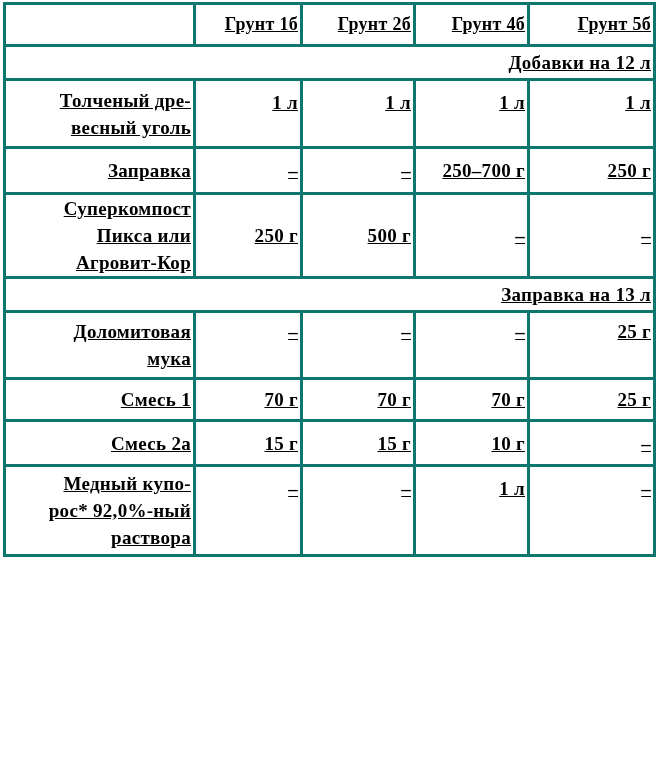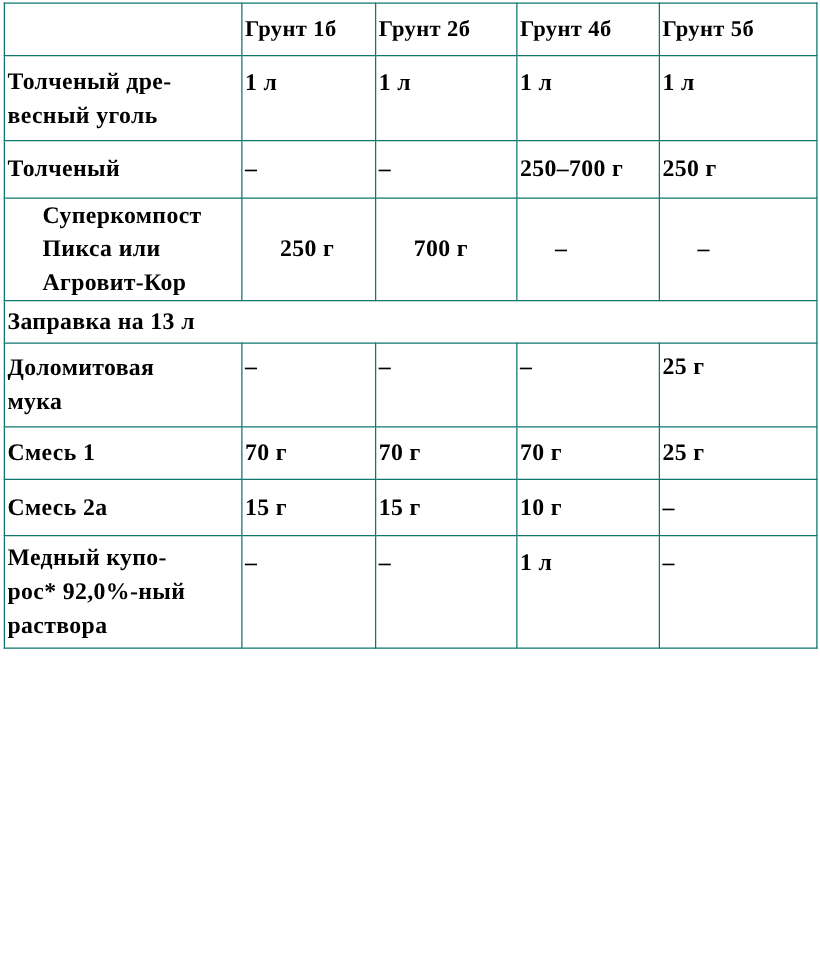--- a/index.html
+++ b/index.html
@@ -16,30 +16,31 @@
     color: #000000;
     overflow: hidden;
   }
   table.soil {
     width: 650px;
     margin: 2px 3px;
     border-collapse: collapse;
     table-layout: fixed;
   }
   table.soil td {
-    border: 1px solid #0f766e;
+    border: 3px solid #0f766e;
     font-weight: bold;
     font-size: 19px;
     line-height: 27px;
-    text-align: left;
+    text-align: right;
     vertical-align: middle;
     white-space: pre-line;
     padding: 0 2px;
     box-sizing: border-box;
     letter-spacing: 0.3px;
+    text-decoration: underline;
   }
   
   col.c0 { width: 190px; }
   col.c1 { width: 107px; }
   col.c2 { width: 113px; }
   col.c3 { width: 114px; }
   col.c4 { width: 126px; }
   
   tr.r-head    td { height: 42px; font-size: 18px; }
   tr.r-base    td { height: 156px; }
@@ -73,44 +74,47 @@
     <tbody>
         <tr class="r-head">
       <td class="corner"></td>
       <td>Грунт 1б</td>
       <td>Грунт 2б</td>
       <td>Грунт 4б</td>
       <td>Грунт 5б</td>
     </tr>
 
 
+    <tr class="r-sec">
+      <td colspan="5">Добавки на 12 л</td>
+    </tr>
 
     <tr class="r-charcoal">
       <td class="lbl">Толченый дре-
 весный уголь</td>
       <td class="val">1 л</td>
       <td class="val">1 л</td>
       <td class="val">1 л</td>
       <td class="val">1 л</td>
     </tr>
 
     <tr class="r-bio">
-      <td class="lbl">Толченый</td>
+      <td class="lbl">Заправка</td>
       <td class="val">–</td>
       <td class="val">–</td>
       <td class="val">250–700 г</td>
       <td class="val">250 г</td>
     </tr>
 
     <tr class="r-super">
       <td class="lbl">Суперкомпост
 Пикса или
 Агровит-Кор</td>
       <td class="val">250 г</td>
-      <td class="val">700 г</td>
+      <td class="val">500 г</td>
       <td class="val">–</td>
       <td class="val">–</td>
     </tr>
 
     <tr class="r-sec">
       <td colspan="5">Заправка на 13 л</td>
     </tr>
 
     <tr class="r-dolomite">
       <td class="lbl">Доломитовая

